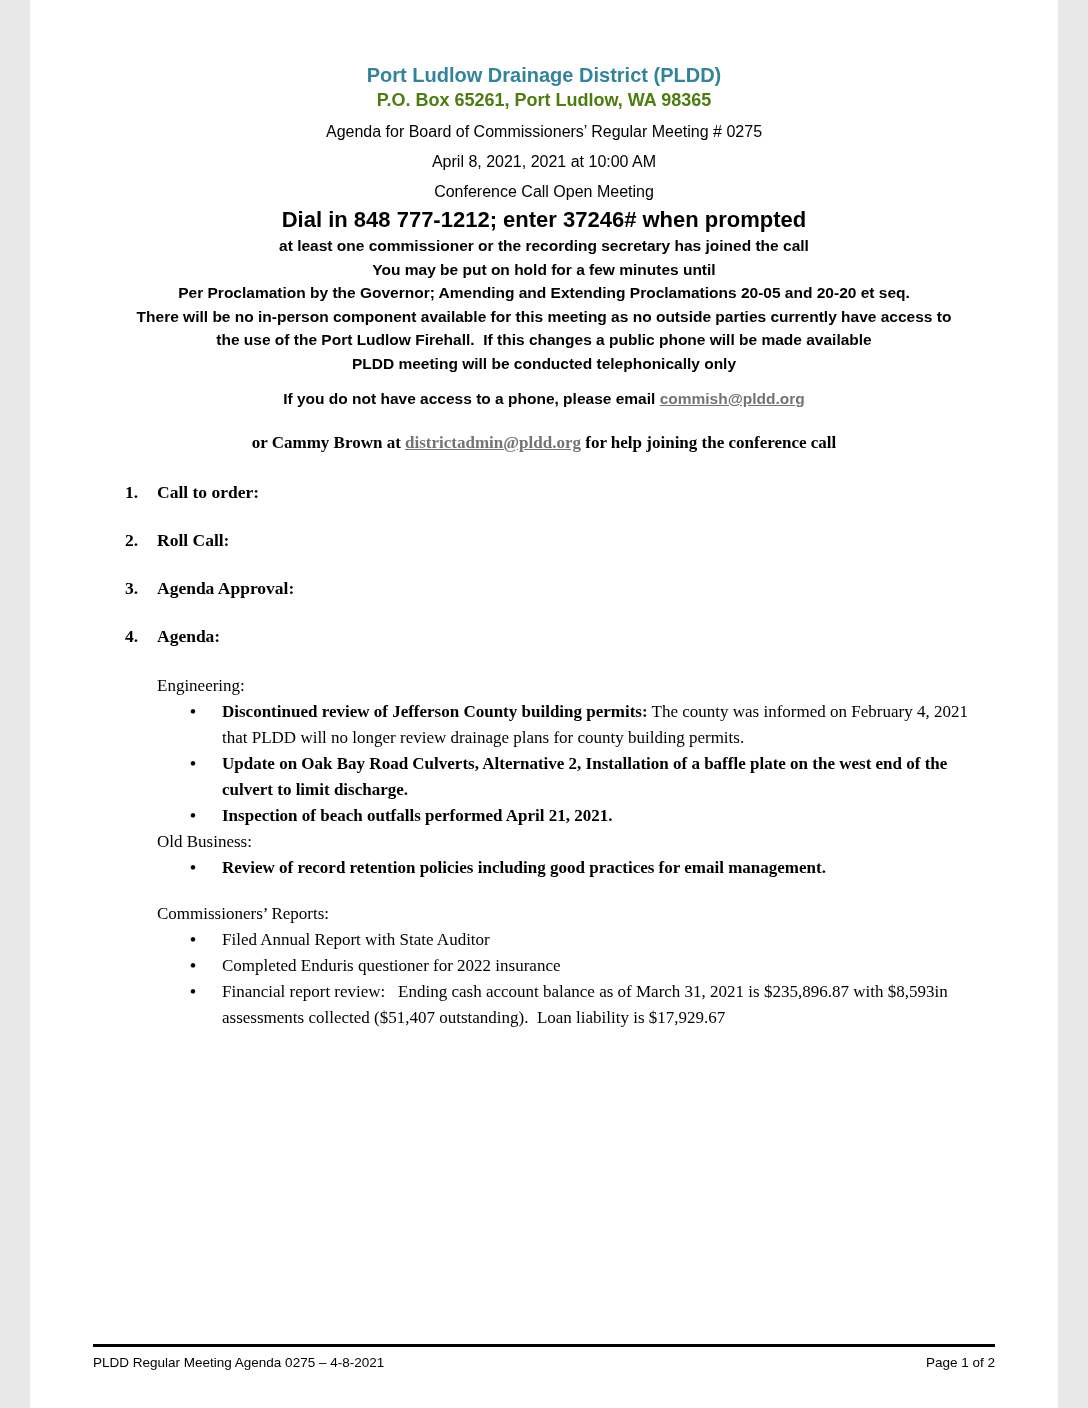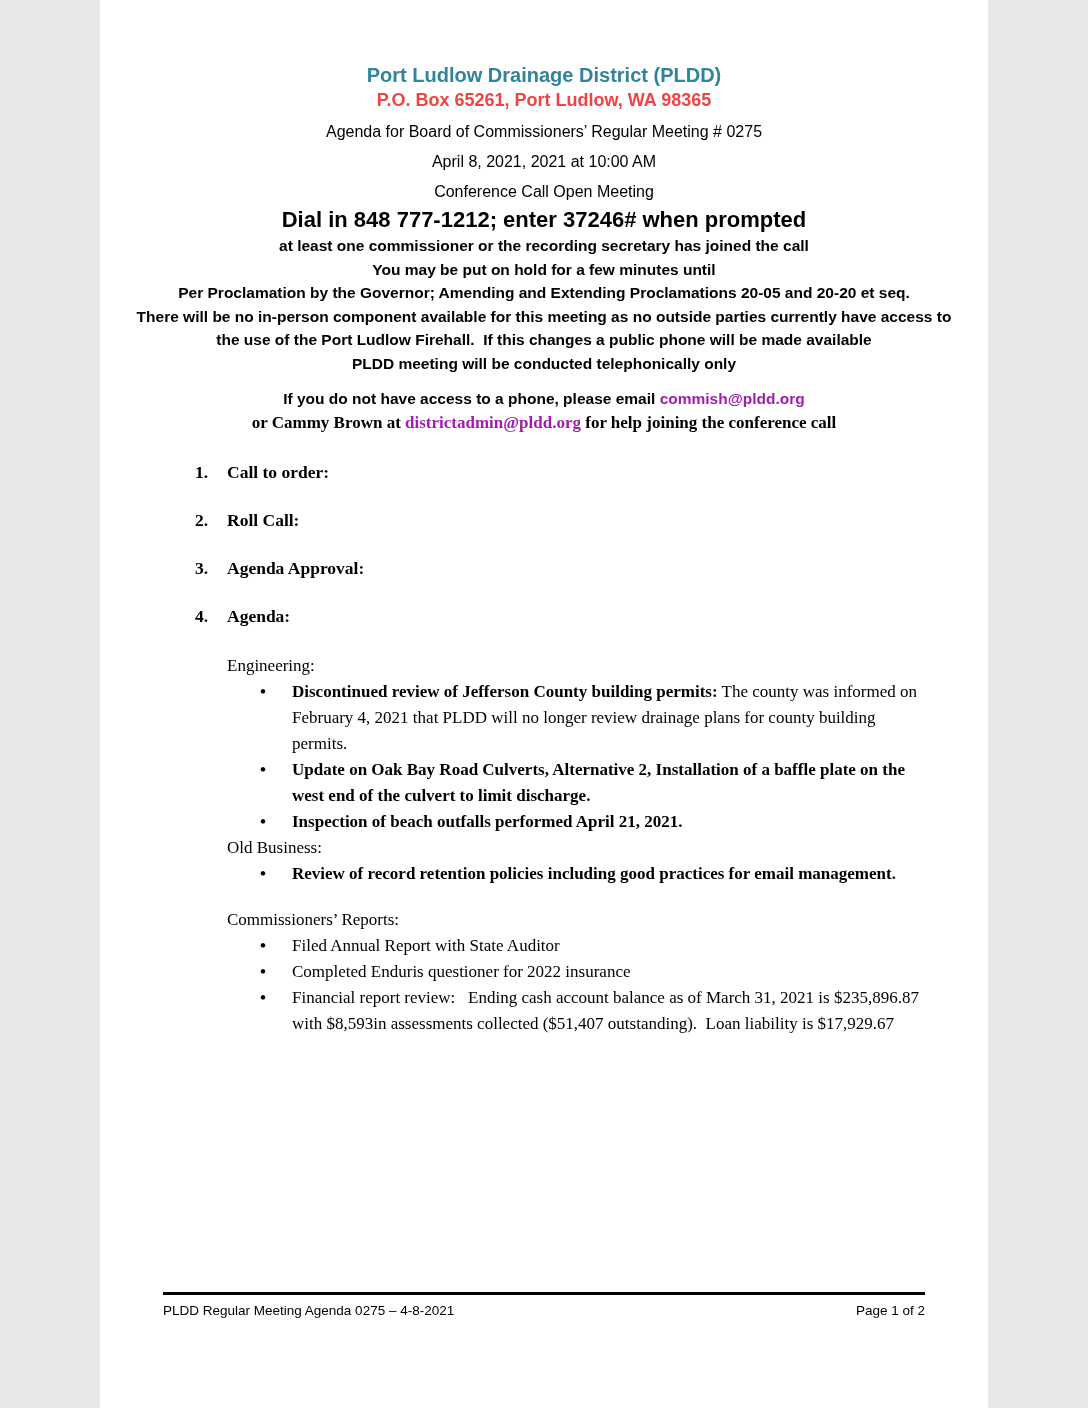--- a/index.html
+++ b/index.html
@@ -2,21 +2,21 @@
 <html><head>
 <meta charset="utf-8">
 <style>
   html, body {
     margin: 0;
     padding: 0;
     background: #e8e8e8;
   }
   .page {
     position: relative;
-    width: 888px;
+    width: 1028px;
     height: 1408px;
     margin: 0 auto;
     background: #ffffff;
     overflow: hidden;
     box-sizing: border-box;
     padding-top: 62px;
     color: #000000;
   }
   .center { text-align: center; }
 
@@ -25,21 +25,21 @@
     font-weight: bold;
     font-size: 20px;
     line-height: 26px;
     color: #31849B;
   }
   .org-address {
     font-family: "Liberation Sans", sans-serif;
     font-weight: bold;
     font-size: 18px;
     line-height: 24px;
-    color: #ef4444;
+    color: #4d7c0f;
   }
   .meeting-title, .date-line, .meeting-type {
     font-family: "Liberation Sans", sans-serif;
     font-weight: normal;
     font-size: 16px;
     line-height: 20px;
     margin-top: 10px;
   }
   .dial-in {
     font-family: Liberation Sans, sans-serif;
@@ -62,23 +62,25 @@
     line-height: 24px;
     margin-top: 12px;
     white-space: pre-wrap;
   }
   .contact-line-2 {
     font-family: "Liberation Serif", serif;
     font-weight: bold;
     font-size: 17px;
     line-height: 24px;
     white-space: pre-wrap;
+    margin-top: 20px;
   }
   .email-link {
-    color: #a21caf;
+    color: #737373;
+    text-decoration: underline;
     cursor: pointer;
   }
 
   .numbered-list {
     margin-top: 26px;
     margin-left: 95px;
     font-family: "Liberation Serif", serif;
     font-weight: bold;
     font-size: 17.5px;
   }
@@ -107,21 +109,21 @@
     flex-shrink: 0;
     font-weight: bold;
   }
   .bullet-text { flex: 1; white-space: pre-wrap; }
   .b { font-weight: bold; }
 
   .footer {
     position: absolute;
     left: 63px;
     right: 63px;
-    top: 1292px;
+    top: 1344px;
     border-top: 3px solid #000000;
     padding-top: 7px;
     display: flex;
     justify-content: space-between;
     font-family: "Liberation Sans", sans-serif;
     font-size: 13.5px;
     line-height: 17px;
   }
 </style>
 </head>

